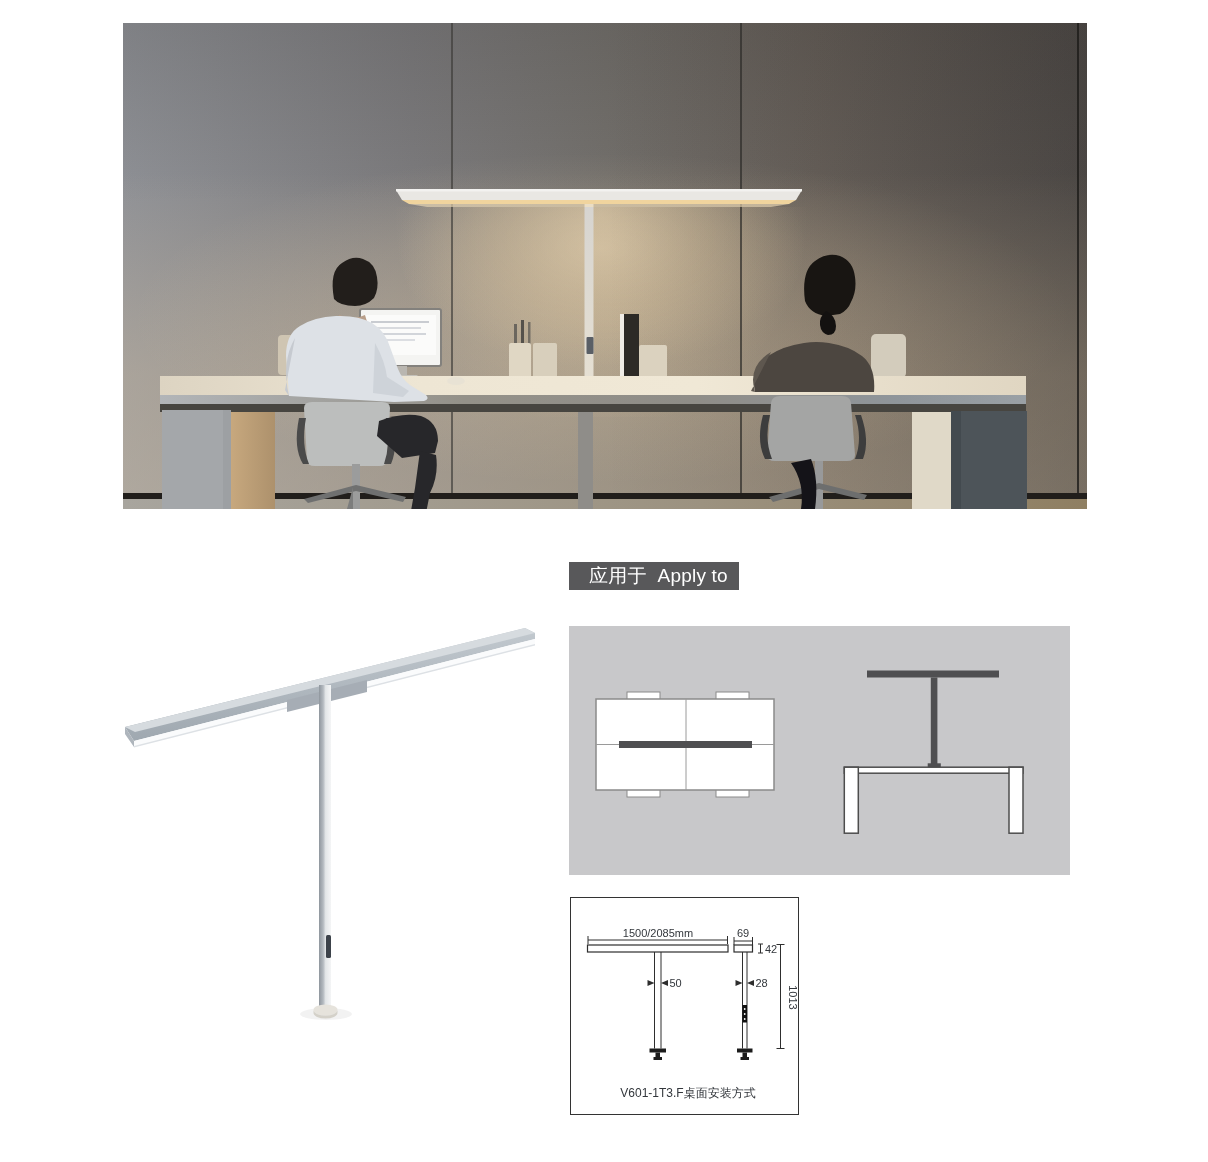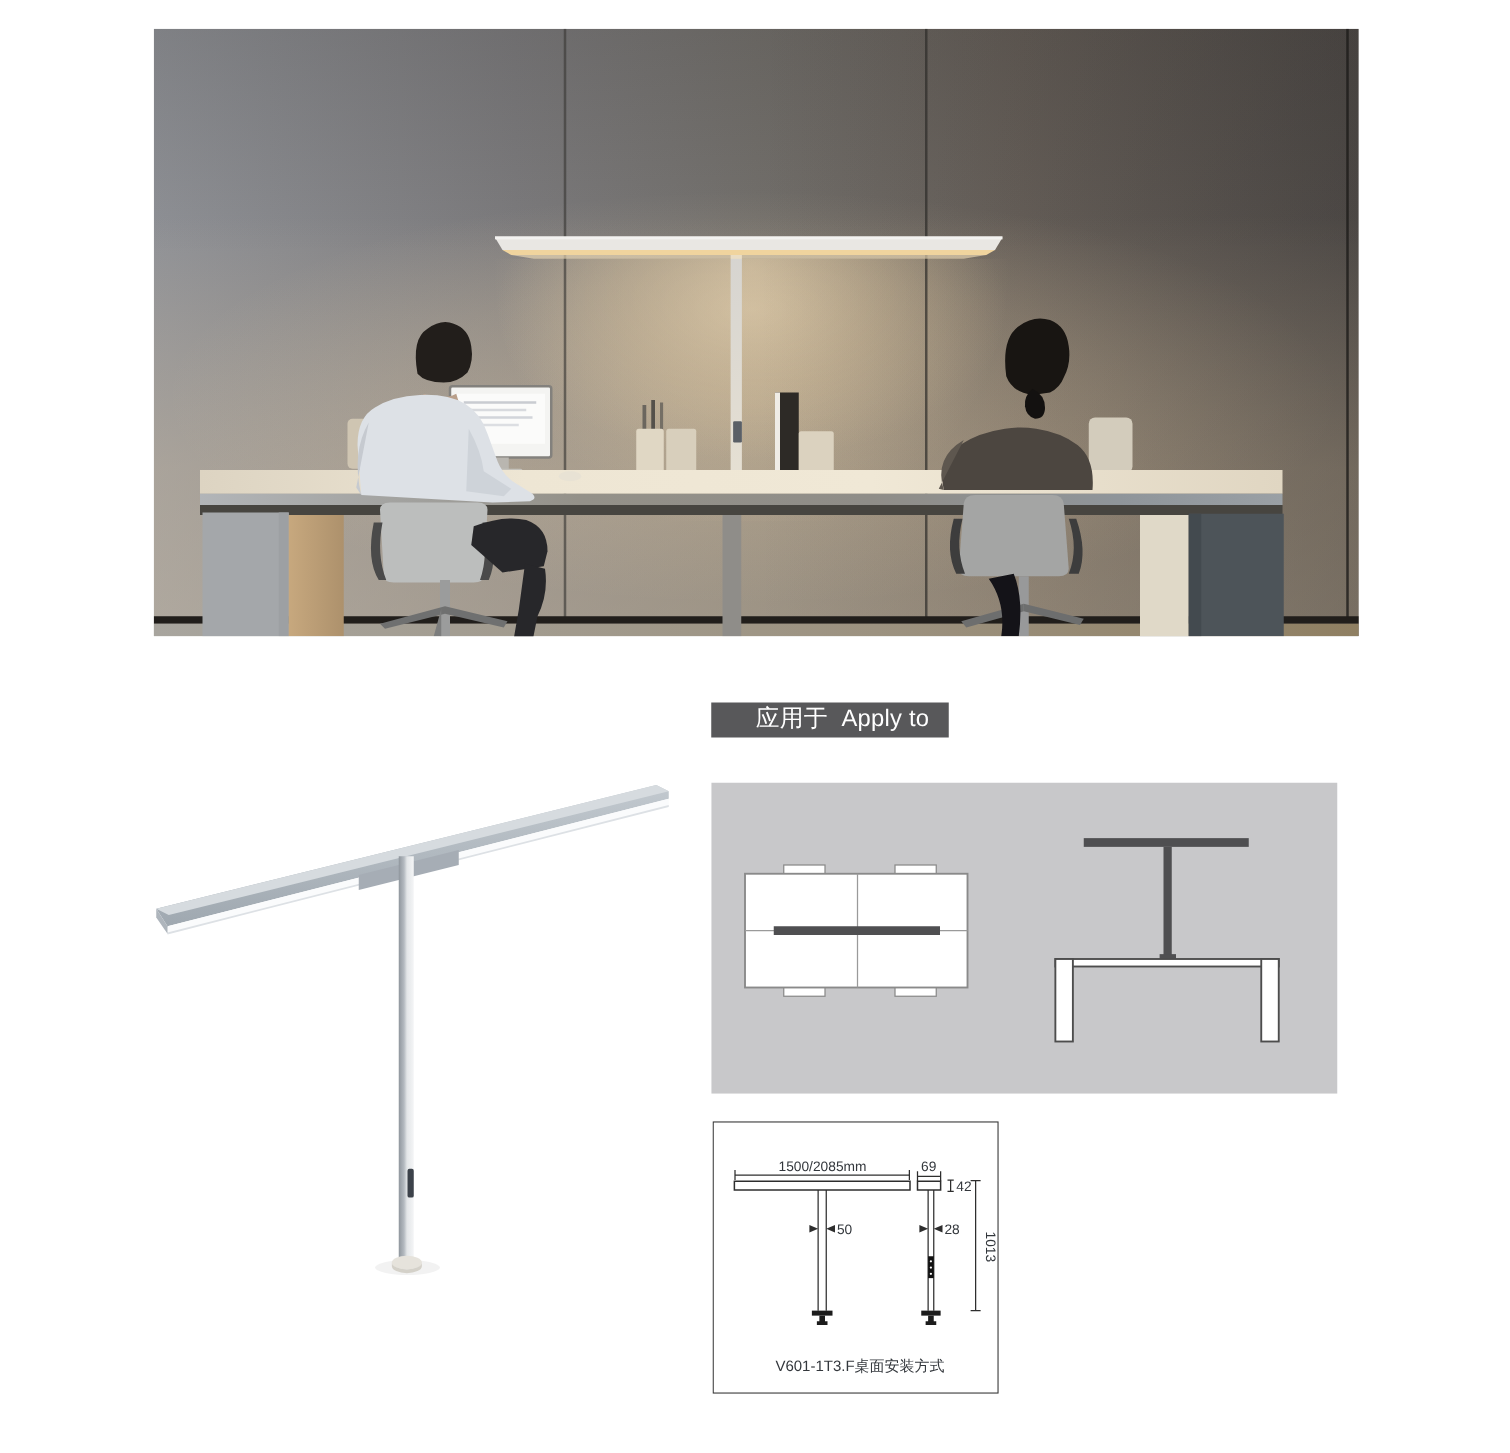--- a/index.html
+++ b/index.html
@@ -1,21 +1,21 @@
 <!DOCTYPE html>
 <html><head>
 <meta charset="utf-8">
 <style>
   html,body{margin:0;padding:0;background:#ffffff;}
   .page{position:relative;width:1208px;height:1162px;background:#ffffff;overflow:hidden;
         font-family:"Liberation Sans", sans-serif;}
   .abs{position:absolute;}
-  .apply{position:absolute;left:569px;top:562px;width:190px;height:28px;background:#58585a;
+  .apply{position:absolute;left:569px;top:562px;width:170px;height:28px;background:#58585a;
          color:#ffffff;font-size:19px;line-height:28px;padding-left:20px;box-sizing:border-box;
-         letter-spacing:0.2px;text-align:center;}
+         letter-spacing:0.2px;}
 </style>
 </head>
 <body>
 <div class="page">
 
 <svg class="abs" style="left:123px;top:23px" width="964" height="486" viewBox="0 0 964 486">
   <defs>
     <linearGradient id="wallH" x1="0" y1="0" x2="1" y2="0">
       <stop offset="0" stop-color="#8f9196"></stop>
       <stop offset="0.3" stop-color="#7c7b7d"></stop>

